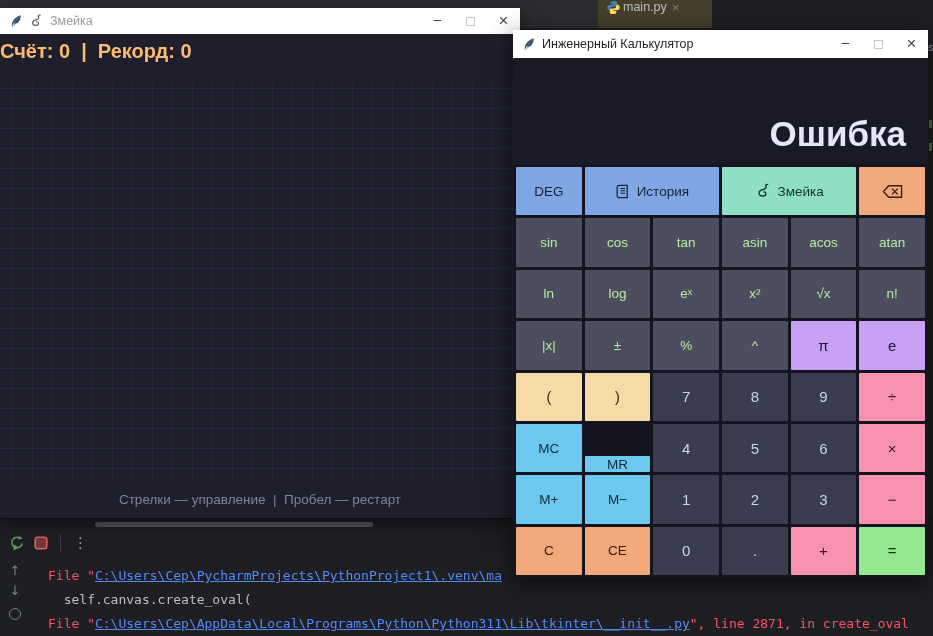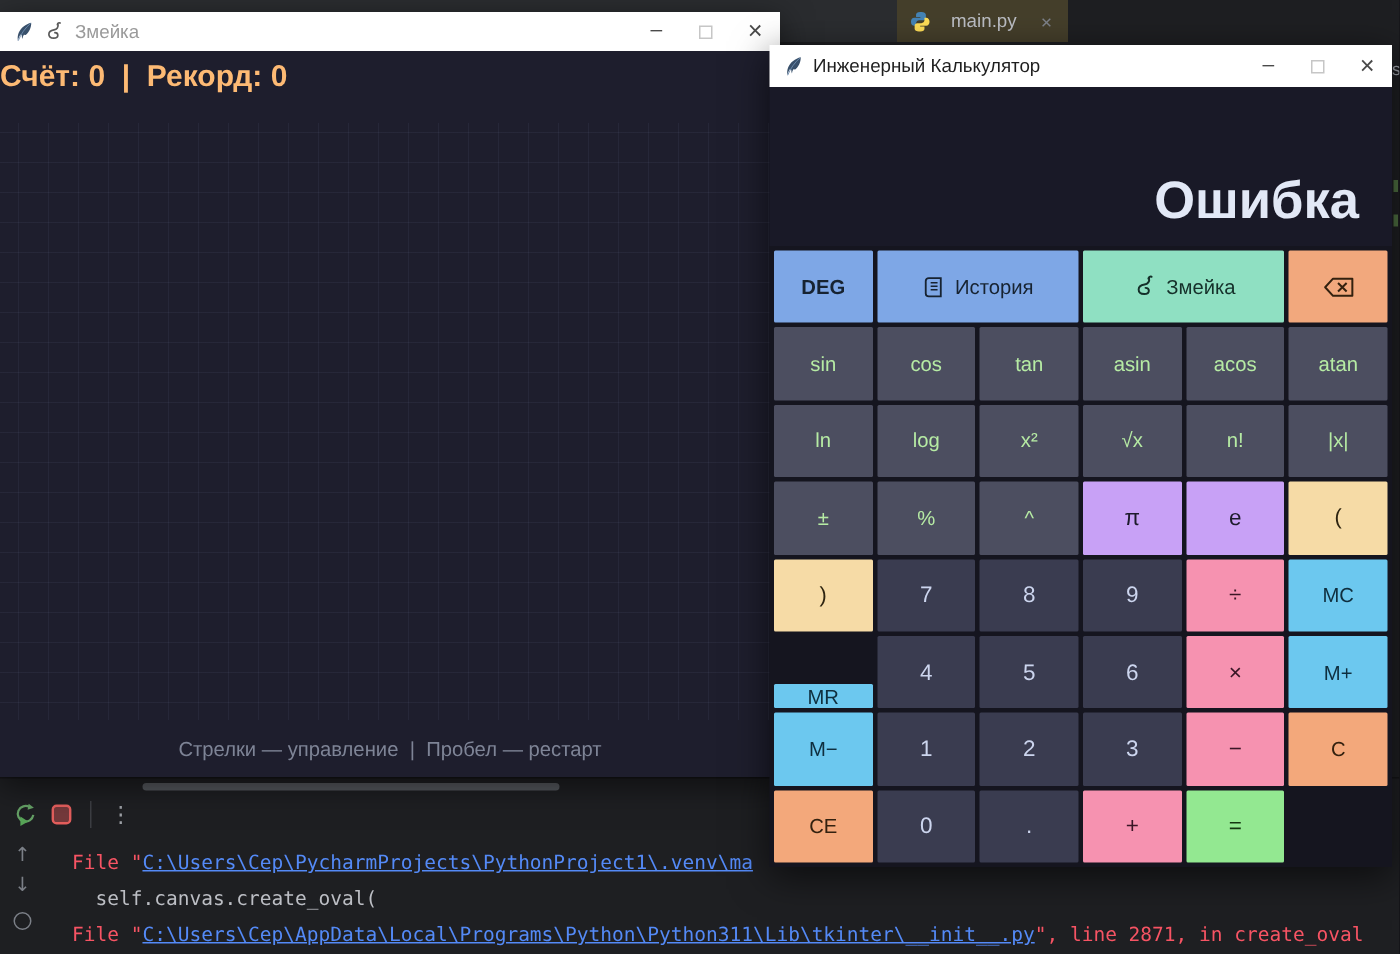--- a/index.html
+++ b/index.html
@@ -8,21 +8,21 @@
     position: relative; width: 933px; height: 636px; overflow: hidden;
     background: #1e1f22;
     font-family: "Liberation Sans", "DejaVu Sans", sans-serif;
   }
 
   
   .tabbar { position:absolute; top:0; left:0; width:100%; height:28px; background:#2b2d30; }
   .tabbar-dark { position:absolute; top:0; left:712px; right:0; height:28px; background:#1e1f22; }
   .tab {
     position:absolute; top:0; left:598px; width:114px; height:28px;
-    background:#453f2b; display:flex; align-items:center; gap:13px; padding:0 8px;
+    background:#453f2b; display:flex; gap:2px; padding:0 8px;
   }
   .tab-label { color:#bcbec4; font-size:12.5px; }
   .tab-close { color:#7e828a; font-size:13px; margin-left:3px; }
 
   
   .edge-s { position:absolute; left:928px; top:41px; font-size:11.5px; color:#9da1a8; }
   .edge-frag { position:absolute; left:929px; width:3px; height:8px; background:#577e46; opacity:.85; }
 
   
   .console { position:absolute; left:0; top:518px; width:933px; height:118px; background:#1e1f22; border-top:1px solid #141517; }
@@ -182,21 +182,21 @@
       <div class="win-controls">
         <span class="win-btn minimize">–</span>
         <span class="win-btn">
             <span class="maxi-square"></span>
           </span>
         <span class="win-btn close">×</span>
       </div>
     </div>
     <div class="calc-display">Ошибка</div>
     <div class="calc-grid">
-        <div class="calc-btn" style="background: rgb(126, 167, 230); color: rgb(23, 35, 49); font-size: 13.5px; font-weight: bold;">
+        <div class="calc-btn" style="background: rgb(126, 167, 230); color: rgb(23, 35, 49); font-size: 13.5px;">
           <span>DEG</span>
         </div>
         <div class="calc-btn" style="grid-column: span 2; background: rgb(126, 167, 230); color: rgb(23, 35, 49); font-size: 13.5px;">
           <span class="btn-icon">
             <svg width="15" height="15" viewBox="0 0 16 16">
               <path d="M4.5 1.5h8.5v13H4.5c-1.3 0-2.2-.9-2.2-2V3.5c0-1.1.9-2 2.2-2z" fill="none" stroke="currentColor" stroke-width="1.3"></path>
               <path d="M5.8 4.8h4.9M5.8 7.3h4.9M5.8 9.8h4.9" stroke="currentColor" stroke-width="1.1"></path>
             </svg>
           </span>
           <span>История</span>
@@ -235,20 +235,23 @@
         <div class="calc-btn" style="background: rgb(76, 78, 96); color: rgb(182, 235, 164); font-size: 13.5px;">
           <span>atan</span>
         </div>
         <div class="calc-btn" style="background: rgb(76, 78, 96); color: rgb(182, 235, 164); font-size: 13.5px;">
           <span>ln</span>
         </div>
         <div class="calc-btn" style="background: rgb(76, 78, 96); color: rgb(182, 235, 164); font-size: 13.5px; text-align: center;">
           <span>log</span>
         </div>
         <div class="calc-btn" style="background: rgb(76, 78, 96); color: rgb(182, 235, 164); font-size: 13.5px;">
+          <span>eˣ</span>
+        </div>
+        <div class="calc-btn" style="background: rgb(76, 78, 96); color: rgb(182, 235, 164); font-size: 13.5px;">
           <span>x²</span>
         </div>
         <div class="calc-btn" style="background: rgb(76, 78, 96); color: rgb(182, 235, 164); font-size: 13.5px;">
           <span>√x</span>
         </div>
         <div class="calc-btn" style="background: rgb(76, 78, 96); color: rgb(182, 235, 164); font-size: 13.5px;">
           <span>n!</span>
         </div>
         <div class="calc-btn" style="background: rgb(76, 78, 96); color: rgb(182, 235, 164); font-size: 13.5px;">
           <span>|x|</span>

